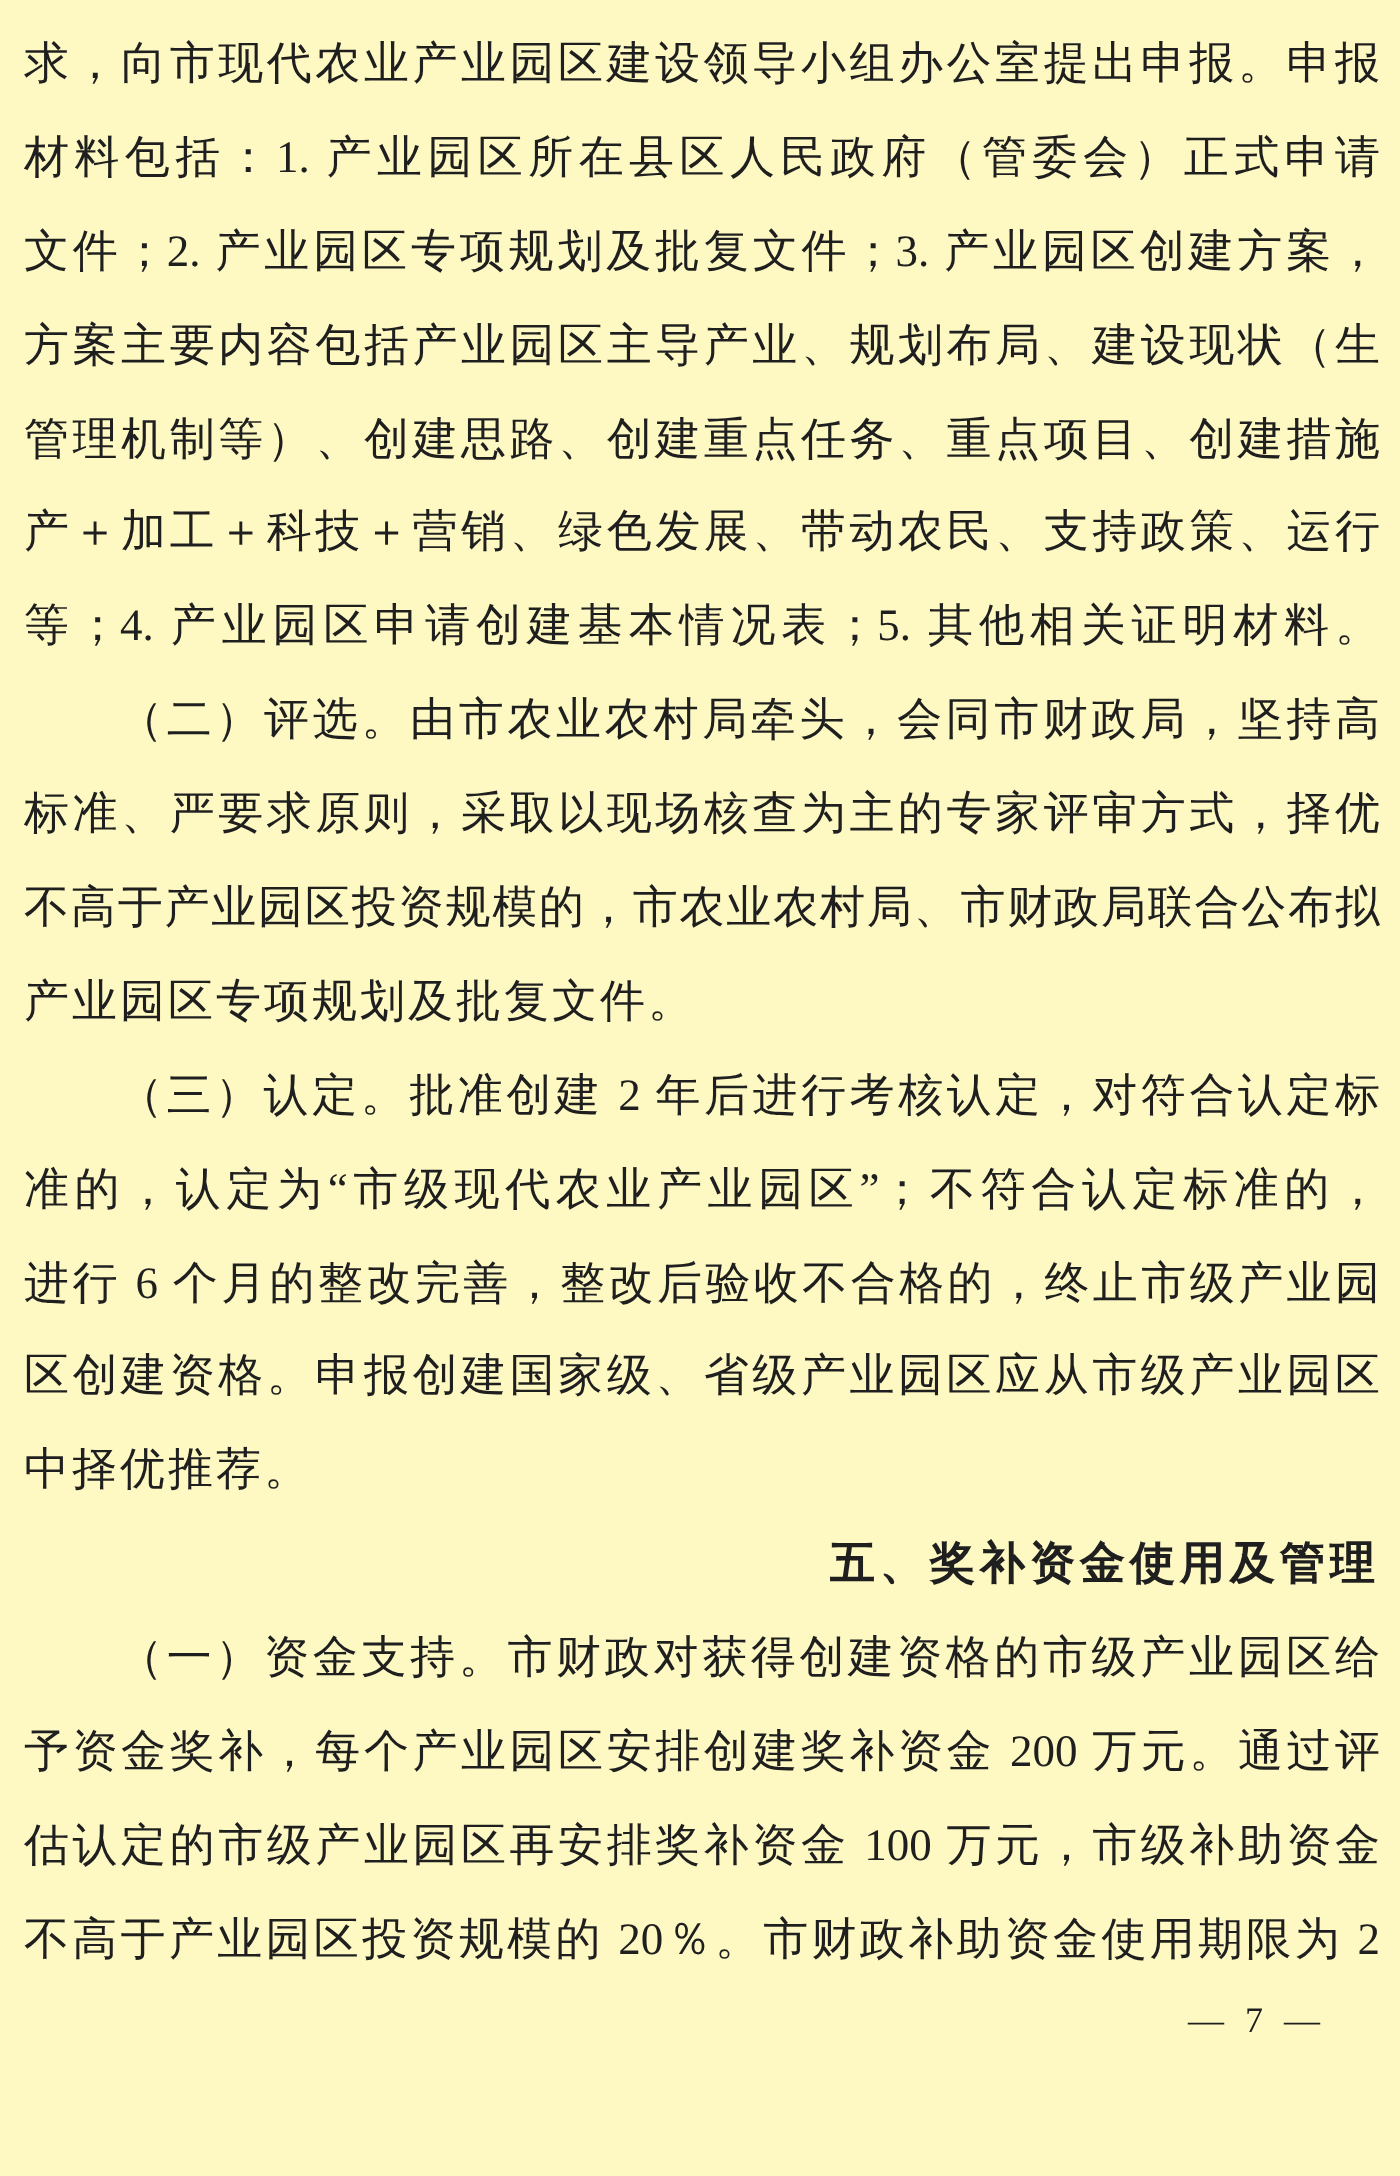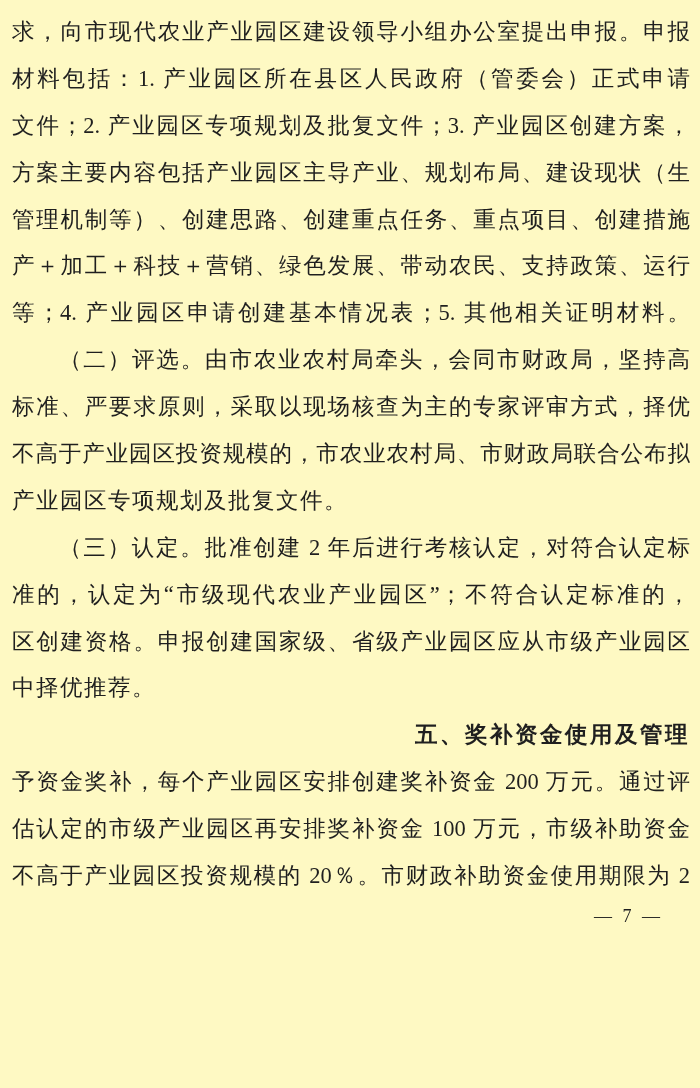--- a/index.html
+++ b/index.html
@@ -65,21 +65,23 @@
     <div class="tl j">方案主要内容包括产业园区主导产业、规划布局、建设现状（生</div>
     <div class="tl j">管理机制等）、创建思路、创建重点任务、重点项目、创建措施</div>
     <div class="tl j">产＋加工＋科技＋营销、绿色发展、带动农民、支持政策、运行</div>
     <div class="tl j">等；4. 产业园区申请创建基本情况表；5. 其他相关证明材料。</div>
     <div class="tl j ind">（二）评选。由市农业农村局牵头，会同市财政局，坚持高</div>
     <div class="tl j">标准、严要求原则，采取以现场核查为主的专家评审方式，择优</div>
     <div class="tl j">不高于产业园区投资规模的，市农业农村局、市财政局联合公布拟</div>
     <div class="tl short">产业园区专项规划及批复文件。</div>
     <div class="tl j ind">（三）认定。批准创建 2 年后进行考核认定，对符合认定标</div>
     <div class="tl j">准的，认定为“市级现代农业产业园区”；不符合认定标准的，</div>
+    <div class="tl j">进行 6 个月的整改完善，整改后验收不合格的，终止市级产业园</div>
     <div class="tl j">区创建资格。申报创建国家级、省级产业园区应从市级产业园区</div>
     <div class="tl short">中择优推荐。</div>
     <div class="tl heading ind">五、奖补资金使用及管理</div>
+    <div class="tl j ind">（一）资金支持。市财政对获得创建资格的市级产业园区给</div>
     <div class="tl j">予资金奖补，每个产业园区安排创建奖补资金 200 万元。通过评</div>
     <div class="tl j">估认定的市级产业园区再安排奖补资金 100 万元，市级补助资金</div>
     <div class="tl j">不高于产业园区投资规模的 20％。市财政补助资金使用期限为 2</div>
   </div>
   <div class="page-number">— 7 —</div>
 </div>
 
 </body></html>

